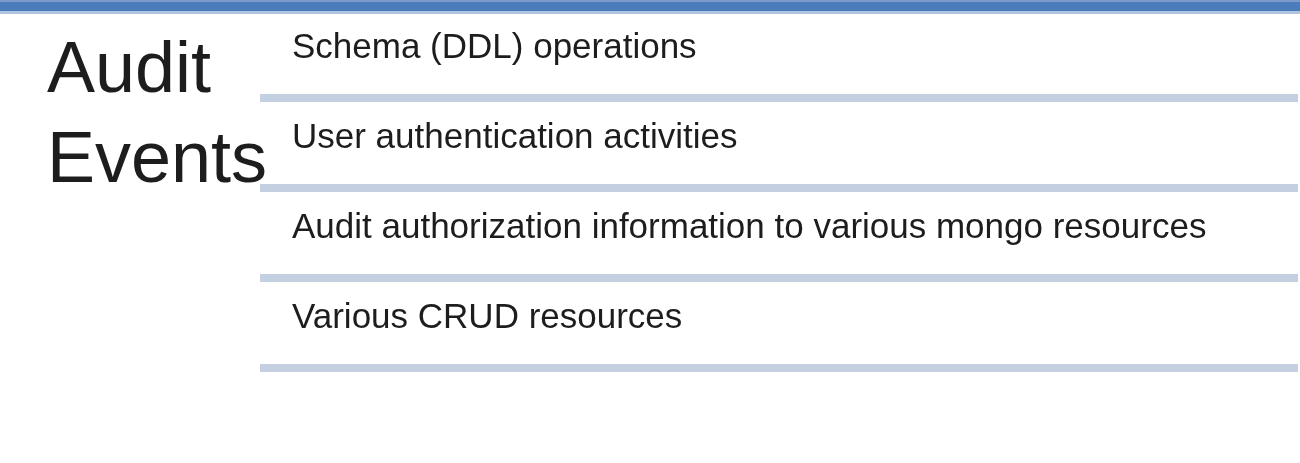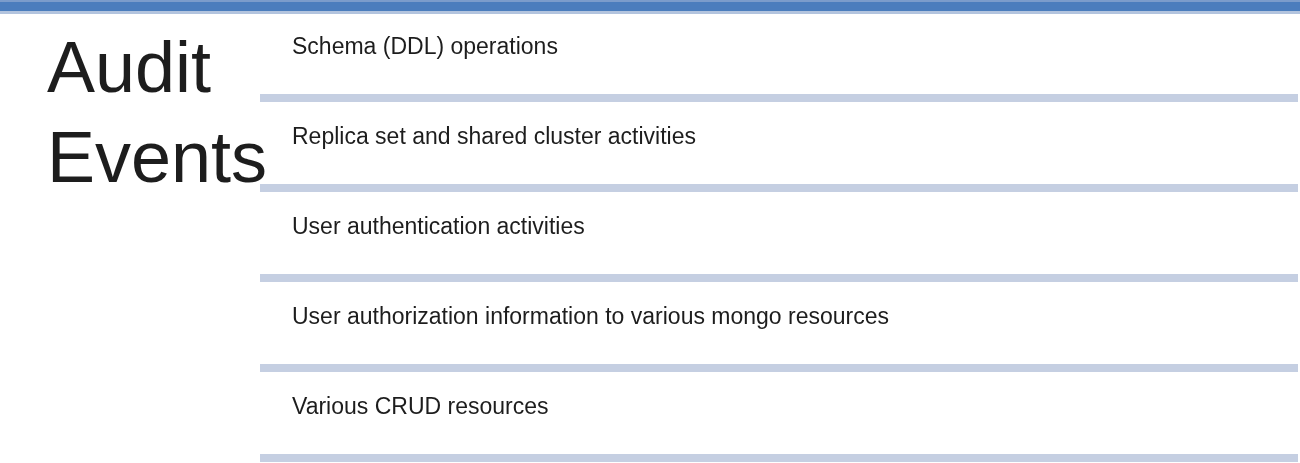--- a/index.html
+++ b/index.html
@@ -45,42 +45,39 @@
   }
   .event-row {
     height: 82px;
     border-bottom: 8px solid var(--divider, #c5cfe2);
     display: flex;
     align-items: flex-start;
   }
   .event-label {
     margin-left: 32px;
     padding-top: 13px;
-    font-size: 23px;
+    font-size: 35px;
     line-height: 42px;
     white-space: nowrap;
     color: var(--text, #1d1d1d);
   }
 </style>
 </head>
 <body>
 
 <div class="top-bar"></div>
 
 <div class="title">Audit Events</div>
 
 <div class="event-list">
   <div class="event-row">
     <span class="event-label">Schema (DDL) operations</span>
   </div>
   <div class="event-row">
-    <span class="event-label">Replica set and shared cluster activities</span>
-  </div>
-  <div class="event-row">
     <span class="event-label">User authentication activities</span>
   </div>
   <div class="event-row">
-    <span class="event-label">User authorization information to various mongo resources</span>
+    <span class="event-label">Audit authorization information to various mongo resources</span>
   </div>
   <div class="event-row">
     <span class="event-label">Various CRUD resources</span>
   </div>
 </div>
 
 </body></html>

